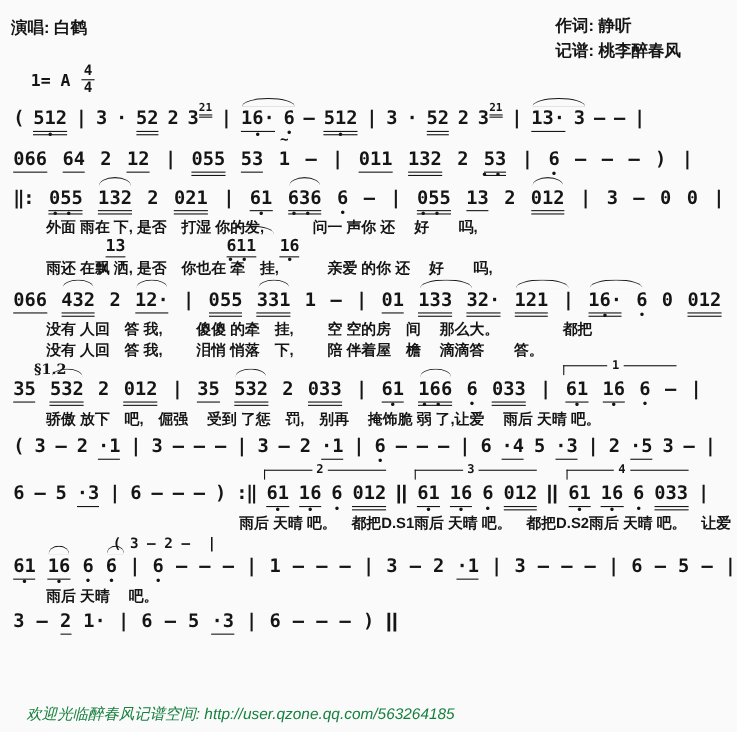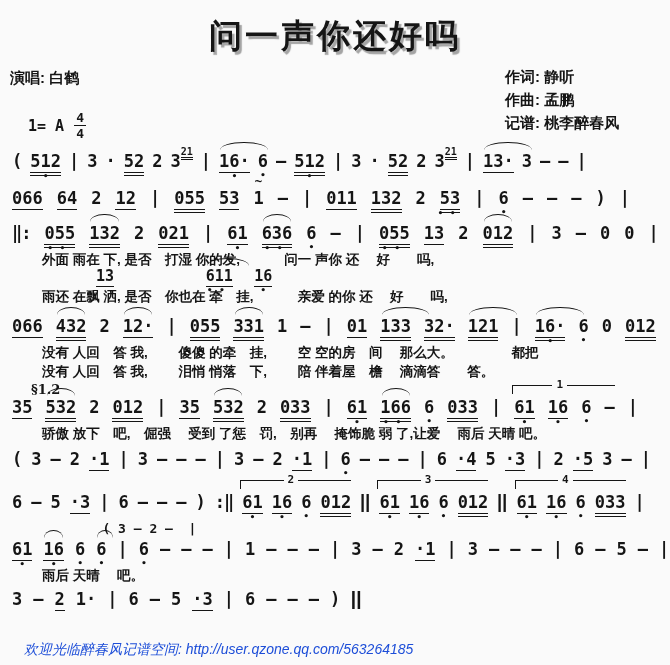--- a/index.html
+++ b/index.html
@@ -91,42 +91,40 @@
     position:absolute;left:19px;top:-15px;font-size:13px;font-weight:bold;
     font-family:"DejaVu Serif",serif;
   }
   .pre-phrase{
     position:absolute;top:-18px;font-size:13px;font-weight:bold;white-space:pre;
     font-family:"DejaVu Sans Mono",monospace;
   }
 
   .footer{
     position:absolute;left:24px;bottom:6px;font-size:14px;font-style:italic;
-    white-space:pre;color:#1d4ed8;
+    white-space:pre;color:#15803d;
   }
 </style>
 </head>
 <body>
 
 <div class="sheet">
 
-  <div class="title">问一声你还好吗</div>
 
   <div class="meta">
     <div class="keysig">
       <span>1= A</span>
       <span class="frac">
         <span class="num">4</span>
         <span class="den">4</span>
       </span>
     </div>
     <div class="singer">演唱: 白鹤</div>
     <div class="credits">
       <div class="credit-row"><span>作词:</span> <span>静听</span></div>
-      <div class="credit-row"><span>作曲:</span> <span>孟鹏</span></div>
       <div class="credit-row"><span>记谱:</span> <span>桃李醉春风</span></div>
     </div>
   </div>
 
   <div class="score">
       <div class="system sys-s1">
         <div class="notes-row" style="gap: 8px;"><span class="tk ">(</span><span class="tk u2 d1">512</span><span class="tk bar">|</span><span class="tk ">3</span><span class="tk ">·</span><span class="tk u2">52</span><span class="tk ">2</span><span class="tk ">3<sup class="grace">21</sup></span><span class="tk bar">|</span><span class="tk u1 d1 tiew">16·</span><span class="tk d1">6</span><span class="tk ">–</span><span class="tk u2 d1">512</span><span class="tk bar">|</span><span class="tk ">3</span><span class="tk ">·</span><span class="tk u2">52</span><span class="tk ">2</span><span class="tk ">3<sup class="grace">21</sup></span><span class="tk bar">|</span><span class="tk u1 tiew">13·</span><span class="tk ">3</span><span class="tk ">–</span><span class="tk ">–</span><span class="tk bar">|</span></div>
       </div>
       <div class="system sys-s2">
         <div class="notes-row" style="gap: 14px;"><span class="tk u1">066</span><span class="tk u1">64</span><span class="tk ">2</span><span class="tk u1">12</span><span class="tk bar">|</span><span class="tk u2">055</span><span class="tk u1">53</span><span class="tk trill">1</span><span class="tk ">–</span><span class="tk bar">|</span><span class="tk u1">011</span><span class="tk u2">132</span><span class="tk ">2</span><span class="tk u2 d2">53</span><span class="tk bar">|</span><span class="tk d1">6</span><span class="tk ">–</span><span class="tk ">–</span><span class="tk ">–</span><span class="tk ">)</span><span class="tk bar">|</span></div>
@@ -149,20 +147,21 @@
       <div class="system sys-s5">
         <div class="sign-mark">§1.2</div>
         <div class="notes-row" style="gap: 13px;"><span class="tk u1">35</span><span class="tk u2 tie">532</span><span class="tk ">2</span><span class="tk u2">012</span><span class="tk bar">|</span><span class="tk u1">35</span><span class="tk u2 tie">532</span><span class="tk ">2</span><span class="tk u2">033</span><span class="tk bar">|</span><span class="tk u1 d1">61</span><span class="tk u2 tie d2">166</span><span class="tk d1">6</span><span class="tk u2">033</span><span class="tk bar">|</span><span class="vgroup" style="gap: 13px;"><span class="vlabel">1</span><span class="tk u1 d1">61</span><span class="tk u1 d1">16</span><span class="tk d1">6</span><span class="tk ">–</span></span><span class="tk bar">|</span></div>
         <div class="lyrics">骄傲 放下　吧,　倔强　 受到 了惩　罚,　别再　 掩饰脆 弱 了,让爱　 雨后 天晴 吧。</div>
       </div>
       <div class="system sys-s6">
         <div class="notes-row" style="gap: 9px;"><span class="tk ">(</span><span class="tk ">3</span><span class="tk ">–</span><span class="tk ">2</span><span class="tk u1">·1</span><span class="tk bar">|</span><span class="tk ">3</span><span class="tk ">–</span><span class="tk ">–</span><span class="tk ">–</span><span class="tk bar">|</span><span class="tk ">3</span><span class="tk ">–</span><span class="tk ">2</span><span class="tk u1">·1</span><span class="tk bar">|</span><span class="tk d1">6</span><span class="tk ">–</span><span class="tk ">–</span><span class="tk ">–</span><span class="tk bar">|</span><span class="tk ">6</span><span class="tk u1">·4</span><span class="tk ">5</span><span class="tk u1">·3</span><span class="tk bar">|</span><span class="tk ">2</span><span class="tk u1">·5</span><span class="tk ">3</span><span class="tk ">–</span><span class="tk bar">|</span></div>
       </div>
       <div class="system sys-s7">
         <div class="notes-row" style="gap: 9px;"><span class="tk ">6</span><span class="tk ">–</span><span class="tk ">5</span><span class="tk u1">·3</span><span class="tk bar">|</span><span class="tk ">6</span><span class="tk ">–</span><span class="tk ">–</span><span class="tk ">–</span><span class="tk ">)</span><span class="tk rep">:‖</span><span class="vgroup" style="gap: 9px;"><span class="vlabel">2</span><span class="tk u1 d1">61</span><span class="tk u1 d1">16</span><span class="tk d1">6</span><span class="tk u2">012</span></span><span class="tk heavy">‖</span><span class="vgroup" style="gap: 9px;"><span class="vlabel">3</span><span class="tk u1 d1">61</span><span class="tk u1 d1">16</span><span class="tk d1">6</span><span class="tk u2">012</span></span><span class="tk heavy">‖</span><span class="vgroup" style="gap: 9px;"><span class="vlabel">4</span><span class="tk u1 d1">61</span><span class="tk u1 d1">16</span><span class="tk d1">6</span><span class="tk u2">033</span></span><span class="tk bar">|</span></div>
+        <div class="lyrics">　　　　　　　　　　　　　雨后 天晴 吧。　都把D.S1雨后 天晴 吧。　都把D.S2雨后 天晴 吧。　让爱</div>
       </div>
       <div class="system sys-s8">
         <div class="pre-phrase" style="left: 14%;">( 3 – 2 –  |</div>
         <div class="notes-row" style="gap: 11px;"><span class="tk u1 d1">61</span><span class="tk u1 d1 tie">16</span><span class="tk d1">6</span><span class="tk d1 tiew">6</span><span class="tk bar">|</span><span class="tk d1">6</span><span class="tk ">–</span><span class="tk ">–</span><span class="tk ">–</span><span class="tk bar">|</span><span class="tk ">1</span><span class="tk ">–</span><span class="tk ">–</span><span class="tk ">–</span><span class="tk bar">|</span><span class="tk ">3</span><span class="tk ">–</span><span class="tk ">2</span><span class="tk u1">·1</span><span class="tk bar">|</span><span class="tk ">3</span><span class="tk ">–</span><span class="tk ">–</span><span class="tk ">–</span><span class="tk bar">|</span><span class="tk ">6</span><span class="tk ">–</span><span class="tk ">5</span><span class="tk ">–</span><span class="tk bar">|</span></div>
         <div class="lyrics">雨后 天晴　 吧。</div>
       </div>
       <div class="system sys-s9">
         <div class="notes-row" style="gap: 11px;"><span class="tk ">3</span><span class="tk ">–</span><span class="tk u1">2</span><span class="tk ">1·</span><span class="tk bar">|</span><span class="tk ">6</span><span class="tk ">–</span><span class="tk ">5</span><span class="tk u1">·3</span><span class="tk bar">|</span><span class="tk ">6</span><span class="tk ">–</span><span class="tk ">–</span><span class="tk ">–</span><span class="tk ">)</span><span class="tk final">‖</span></div>
       </div>
     </div>

